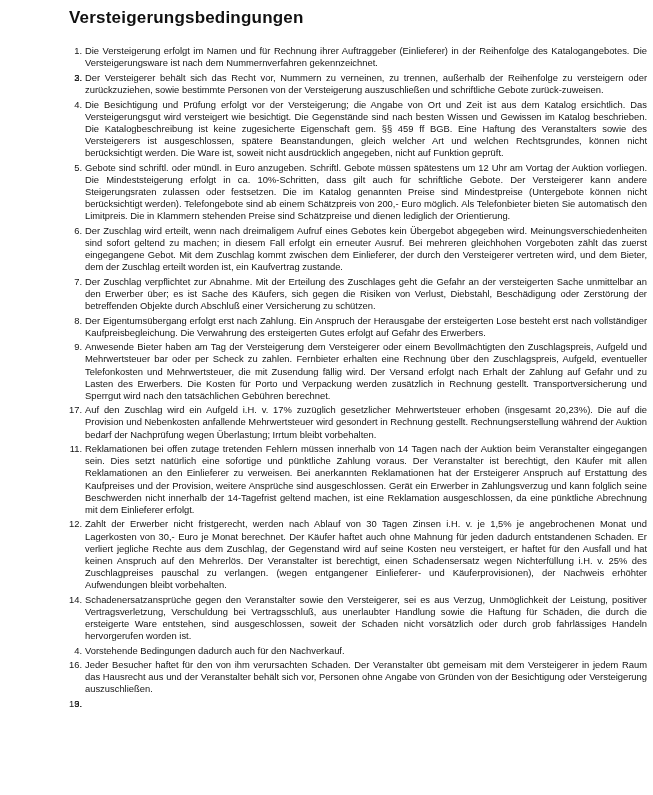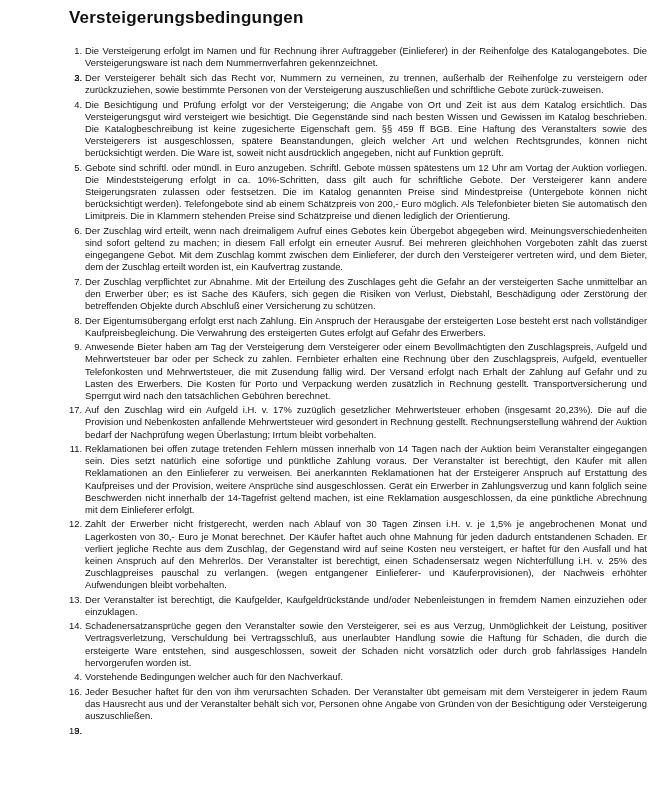--- a/index.html
+++ b/index.html
@@ -65,21 +65,20 @@
     <li class="item"><span class="num">3.</span><span>Der Versteigerer behält sich das Recht vor, Nummern zu verneinen, zu trennen, außerhalb der Reihenfolge zu versteigern oder zurückzuziehen, sowie bestimmte Personen von der Versteigerung auszuschließen und schriftliche Gebote zurück-zuweisen.</span></li>
     <li class="item"><span class="num">4.</span><span>Die Besichtigung und Prüfung erfolgt vor der Versteigerung; die Angabe von Ort und Zeit ist aus dem Katalog ersichtlich. Das Versteigerungsgut wird versteigert wie besichtigt. Die Gegenstände sind nach besten Wissen und Gewissen im Katalog beschrieben. Die Katalogbeschreibung ist keine zugesicherte Eigenschaft gem. §§ 459 ff BGB. Eine Haftung des Veranstalters sowie des Versteigerers ist ausgeschlossen, spätere Beanstandungen, gleich welcher Art und welchen Rechtsgrundes, können nicht berücksichtigt werden. Die Ware ist, soweit nicht ausdrücklich angegeben, nicht auf Funktion geprüft.</span></li>
     <li class="item"><span class="num">5.</span><span>Gebote sind schriftl. oder mündl. in Euro anzugeben. Schriftl. Gebote müssen spätestens um 12 Uhr am Vortag der Auktion vorliegen. Die Mindeststeigerung erfolgt in ca. 10%-Schritten, dass gilt auch für schriftliche Gebote. Der Versteigerer kann andere Steigerungsraten zulassen oder festsetzen. Die im Katalog genannten Preise sind Mindestpreise (Untergebote können nicht berücksichtigt werden). Telefongebote sind ab einem Schätzpreis von 200,- Euro möglich. Als Telefonbieter bieten Sie automatisch den Limitpreis. Die in Klammern stehenden Preise sind Schätzpreise und dienen lediglich der Orientierung.</span></li>
     <li class="item"><span class="num">6.</span><span>Der Zuschlag wird erteilt, wenn nach dreimaligem Aufruf eines Gebotes kein Übergebot abgegeben wird. Meinungsverschiedenheiten sind sofort geltend zu machen; in diesem Fall erfolgt ein erneuter Ausruf. Bei mehreren gleichhohen Vorgeboten zählt das zuerst eingegangene Gebot. Mit dem Zuschlag kommt zwischen dem Einlieferer, der durch den Versteigerer vertreten wird, und dem Bieter, dem der Zuschlag erteilt worden ist, ein Kaufvertrag zustande.</span></li>
     <li class="item"><span class="num">7.</span><span>Der Zuschlag verpflichtet zur Abnahme. Mit der Erteilung des Zuschlages geht die Gefahr an der versteigerten Sache unmittelbar an den Erwerber über; es ist Sache des Käufers, sich gegen die Risiken von Verlust, Diebstahl, Beschädigung oder Zerstörung der betreffenden Objekte durch Abschluß einer Versicherung zu schützen.</span></li>
     <li class="item"><span class="num">8.</span><span>Der Eigentumsübergang erfolgt erst nach Zahlung. Ein Anspruch der Herausgabe der ersteigerten Lose besteht erst nach vollständiger Kaufpreisbegleichung. Die Verwahrung des ersteigerten Gutes erfolgt auf Gefahr des Erwerbers.</span></li>
     <li class="item"><span class="num">9.</span><span>Anwesende Bieter haben am Tag der Versteigerung dem Versteigerer oder einem Bevollmächtigten den Zuschlagspreis, Aufgeld und Mehrwertsteuer bar oder per Scheck zu zahlen. Fernbieter erhalten eine Rechnung über den Zuschlagspreis, Aufgeld, eventueller Telefonkosten und Mehrwertsteuer, die mit Zusendung fällig wird. Der Versand erfolgt nach Erhalt der Zahlung auf Gefahr und zu Lasten des Erwerbers. Die Kosten für Porto und Verpackung werden zusätzlich in Rechnung gestellt. Transportversicherung und Sperrgut wird nach den tatsächlichen Gebühren berechnet.</span></li>
     <li class="item"><span class="num">17.</span><span>Auf den Zuschlag wird ein Aufgeld i.H. v. 17% zuzüglich gesetzlicher Mehrwertsteuer erhoben (insgesamt 20,23%). Die auf die Provision und Nebenkosten anfallende Mehrwertsteuer wird gesondert in Rechnung gestellt. Rechnungserstellung während der Auktion bedarf der Nachprüfung wegen Überlastung; Irrtum bleibt vorbehalten.</span></li>
     <li class="item"><span class="num">11.</span><span>Reklamationen bei offen zutage tretenden Fehlern müssen innerhalb von 14 Tagen nach der Auktion beim Veranstalter eingegangen sein. Dies setzt natürlich eine sofortige und pünktliche Zahlung voraus. Der Veranstalter ist berechtigt, den Käufer mit allen Reklamationen an den Einlieferer zu verweisen. Bei anerkannten Reklamationen hat der Ersteigerer Anspruch auf Erstattung des Kaufpreises und der Provision, weitere Ansprüche sind ausgeschlossen. Gerät ein Erwerber in Zahlungsverzug und kann folglich seine Beschwerden nicht innerhalb der 14-Tagefrist geltend machen, ist eine Reklamation ausgeschlossen, da eine pünktliche Abrechnung mit dem Einlieferer erfolgt.</span></li>
     <li class="item"><span class="num">12.</span><span>Zahlt der Erwerber nicht fristgerecht, werden nach Ablauf von 30 Tagen Zinsen i.H. v. je 1,5% je angebrochenen Monat und Lagerkosten von 30,- Euro je Monat berechnet. Der Käufer haftet auch ohne Mahnung für jeden dadurch entstandenen Schaden. Er verliert jegliche Rechte aus dem Zuschlag, der Gegenstand wird auf seine Kosten neu versteigert, er haftet für den Ausfall und hat keinen Anspruch auf den Mehrerlös. Der Veranstalter ist berechtigt, einen Schadensersatz wegen Nichterfüllung i.H. v. 25% des Zuschlagpreises pauschal zu verlangen. (wegen entgangener Einlieferer- und Käuferprovisionen), der Nachweis erhöhter Aufwendungen bleibt vorbehalten.</span></li>
-    <li class="item"><span class="num">13.</span><span>Der Veranstalter ist berechtigt, die Kaufgelder, Kaufgeldrückstände und/oder Nebenleistungen in fremdem Namen einzuziehen oder einzuklagen.</span></li>
     <li class="item"><span class="num">14.</span><span>Schadenersatzansprüche gegen den Veranstalter sowie den Versteigerer, sei es aus Verzug, Unmöglichkeit der Leistung, positiver Vertragsverletzung, Verschuldung bei Vertragsschluß, aus unerlaubter Handlung sowie die Haftung für Schäden, die durch die ersteigerte Ware entstehen, sind ausgeschlossen, soweit der Schaden nicht vorsätzlich oder durch grob fahrlässiges Handeln hervorgerufen worden ist.</span></li>
-    <li class="item"><span class="num">4.</span><span>Vorstehende Bedingungen welcher auch für den Nachverkauf.</span></li>
+    <li class="item"><span class="num">4.</span><span>Vorstehende Bedingungen dadurch auch für den Nachverkauf.</span></li>
     <li class="item"><span class="num">16.</span><span>Jeder Besucher haftet für den von ihm verursachten Schaden. Der Veranstalter übt gemeisam mit dem Versteigerer in jedem Raum das Hausrecht aus und der Veranstalter behält sich vor, Personen ohne Angabe von Gründen von der Besichtigung oder Versteigerung auszuschließen.</span></li>
     <li class="item"><span class="num">3.</span></li>
     <li class="item"><span class="num">19.</span></li>
   </ol>
 
 </div>
 
 </body></html>

